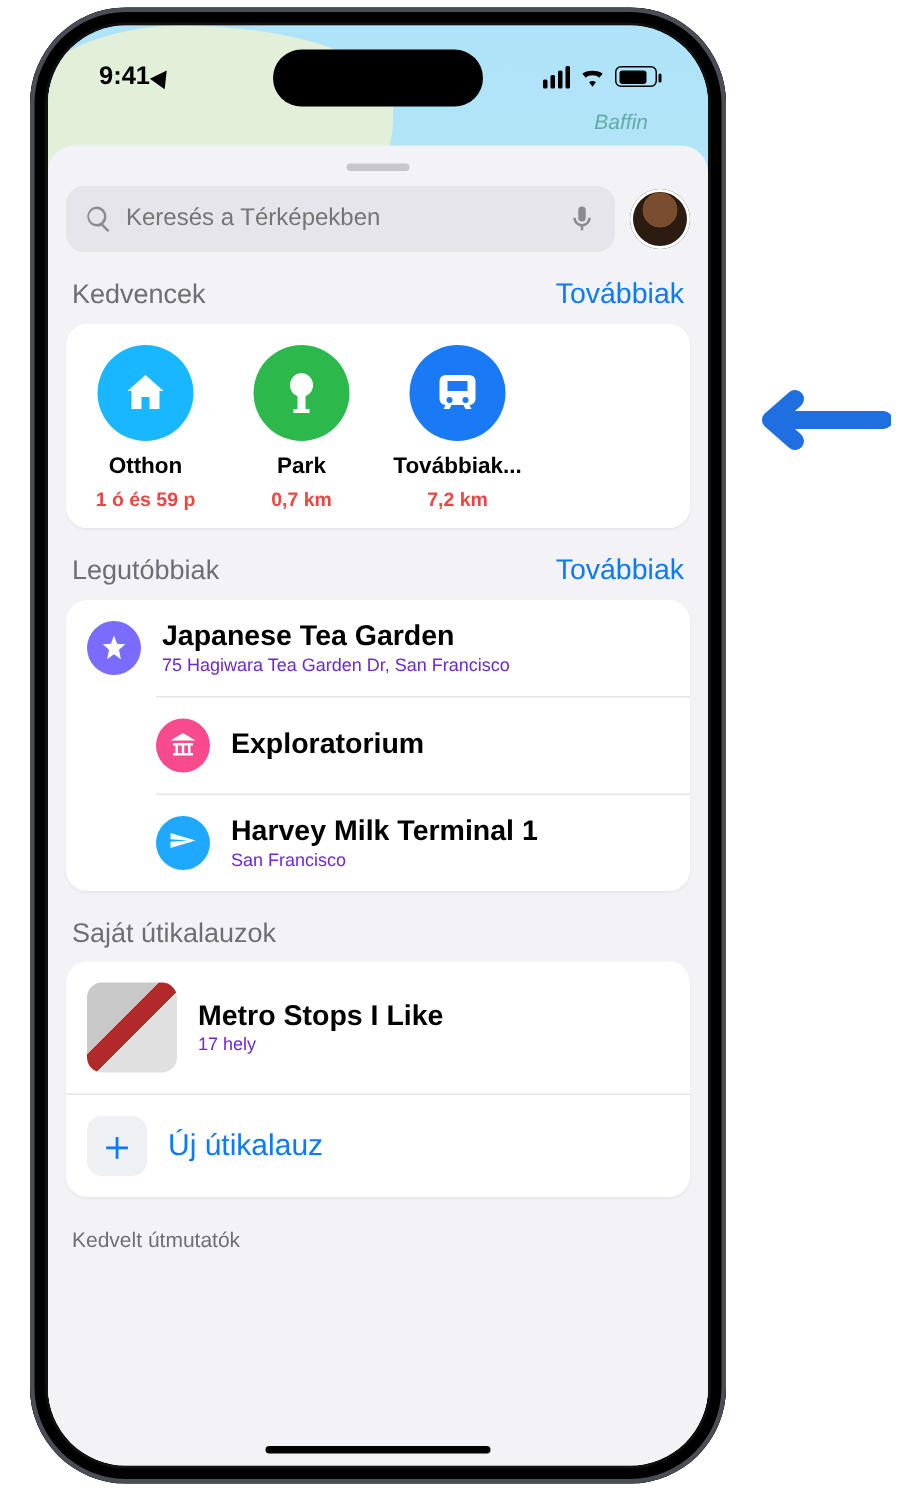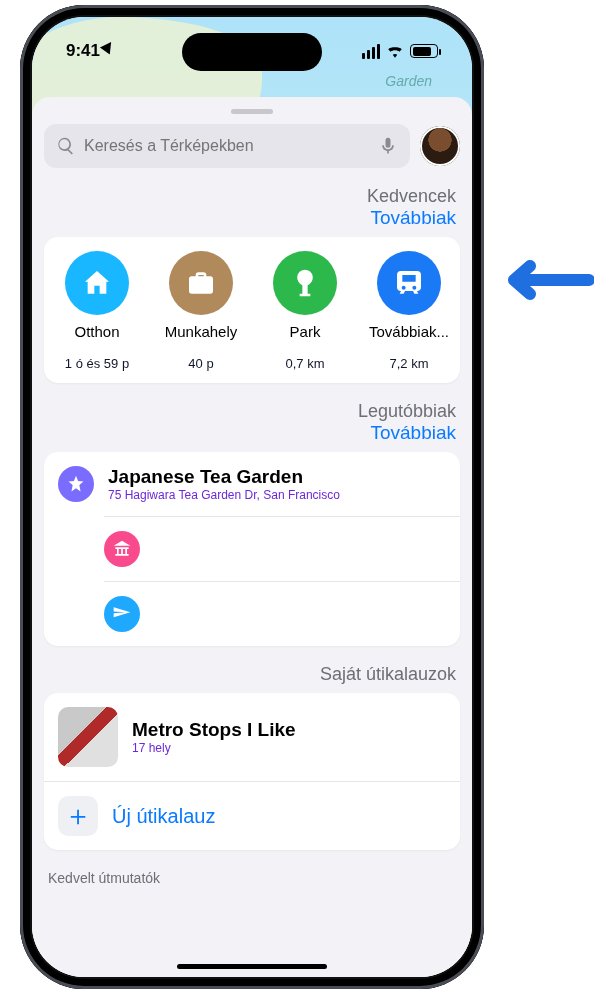--- a/index.html
+++ b/index.html
@@ -68,34 +68,34 @@
     flex:1; height:44px; background:#e5e5eb; border-radius:12px;
     display:flex; align-items:center; padding:0 12px; gap:8px; color:#808088;
   }
   .search input { border:none; background:transparent; flex:1; font-size:16px; color:#808088; outline:none;}
   .avatar { width:40px; height:40px; border-radius:50%; background:
     radial-gradient(circle at 50% 35%, #7b4d2f 0 35%, #2b1b10 36% 100%);
     box-shadow: inset 0 0 0 2px #fff;}
   .mic-ico, .mag-ico { width:20px; height:20px; fill:#8a8a92; }
 
   .section { margin-top: 18px; }
-  .sec-head { display:flex; justify-content:space-between; align-items:flex-end; padding: 0 4px 8px; flex-direction: column; }
+  .sec-head { display:flex; justify-content:space-between; align-items:flex-start; padding: 0 4px 8px; }
   .sec-title { font-size:18px; color:#6e6e76; font-weight:500;}
   .sec-link  { font-size:19px; color:#0a7aff; font-weight:500;}
 
   .card { background:#fff; border-radius:14px; box-shadow:0 1px 2px rgba(0,0,0,.05); }
 
   
-  .fav-card { padding: 14px 6px 12px 6px; overflow:hidden;}
+  .fav-card { padding: 14px 6px 12px 6px; overflow:hidden;font-weight:bold;}
   .fav-row { display:flex; gap:18px; padding-left:4px;}
   .fav { width:86px; text-align:center; flex:0 0 86px;}
   .fav .bubble { width:64px; height:64px; border-radius:50%; margin:0 auto 8px;
     display:flex; align-items:center; justify-content:center; color:#fff;}
   .fav .label { font-size:15px; color:#000; white-space:nowrap; overflow:hidden; text-overflow:ellipsis;}
-  .fav .sub   { font-size:13px; color:#0f172a; margin-top:16px; white-space:nowrap; overflow:hidden; text-overflow:ellipsis;}
+  .fav .sub   { font-size:13px; color:#ef4444; margin-top:6px; white-space:nowrap; overflow:hidden; text-overflow:ellipsis;}
   .c-home{background:#19b7ff} .c-work{background:#b08a5a} .c-park{background:#2db84c}
   .c-trans{background:#1a7af6}
   .fav svg{width:32px;height:32px;fill:#fff}
 
   
   .list-card { }
   .row { display:flex; align-items:center; gap:14px; padding:14px 14px; }
   .row + .row { border-top:1px solid #e5e5ea; margin-left:60px; padding-left:0;}
   .row + .row .row-text{} 
   .row .badge { width:36px; height:36px; border-radius:50%; flex:0 0 36px;
@@ -129,27 +129,27 @@
 
 <div class="phone">
   <div class="side-btn sb-left1"></div>
   <div class="side-btn sb-left2"></div>
   <div class="side-btn sb-left3"></div>
   <div class="side-btn sb-right"></div>
 
   <div class="screen">
     <div class="map-bg">
       <div class="map-land"></div>
-      <span style="position:absolute;right:40px;top:56px;font-size:14px;font-style:italic;color:#6aa; ">Garden</span>
+      <span style="position:absolute;right:40px;top:56px;font-size:14px;font-style:italic;color:#6aa; ">Baffin</span>
     </div>
 
     <div class="island"></div>
 
     <div class="status">
-      <div style="display:flex;gap:4px">
+      <div style="display:flex;align-items:center;gap:4px">
         <span>9:41</span>
         <span class="loc-arrow"></span>
       </div>
       <div class="right">
         <div class="sig-bars">
             <span></span>
             <span></span>
             <span></span>
             <span></span>
           </div>
@@ -188,29 +188,20 @@
             <div class="fav">
               <div class="bubble c-home">
                   <svg viewBox="0 0 24 24">
                     <path d="M12 3l9 8h-2v9h-5v-6H10v6H5v-9H3l9-8z"></path>
                   </svg>
                 </div>
               <div class="label">Otthon</div>
               <div class="sub">1 ó és 59 p</div>
             </div>
             <div class="fav">
-              <div class="bubble c-work">
-                  <svg viewBox="0 0 24 24">
-                    <path d="M10 4h4a2 2 0 012 2v1h3a2 2 0 012 2v9a2 2 0 01-2 2H5a2 2 0 01-2-2V9a2 2 0 012-2h3V6a2 2 0 012-2zm0 3h4V6h-4v1z"></path>
-                  </svg>
-                </div>
-              <div class="label">Munkahely</div>
-              <div class="sub">40 p</div>
-            </div>
-            <div class="fav">
               <div class="bubble c-park">
                   <svg viewBox="0 0 24 24">
                     <path d="M12 2a6 6 0 00-2 11.6V20H8v2h8v-2h-2v-6.4A6 6 0 0012 2z"></path>
                   </svg>
                 </div>
               <div class="label">Park</div>
               <div class="sub">0,7 km</div>
             </div>
             <div class="fav">
               <div class="bubble c-trans">
@@ -243,28 +234,33 @@
               <div class="row-sub">75 Hagiwara Tea Garden Dr, San Francisco</div>
             </div>
           </div>
           <div class="row">
             <div class="badge b-museum">
                 <svg width="20" height="20" viewBox="0 0 24 24" fill="#fff">
                   <path d="M4 10h16v2H4v-2zm0 8h16v2H4v-2zm2-6h2v6H6v-6zm5 0h2v6h-2v-6zm5 0h2v6h-2v-6zM12 2l10 6H2l10-6z"></path>
                 </svg>
               </div>
             <div class="row-text">
+              <div class="row-title">Exploratorium</div>
             </div>
           </div>
           <div class="row">
             <div class="badge b-plane">
                 <svg width="20" height="20" viewBox="0 0 24 24" fill="#fff">
                   <path d="M2 16l20-6-20-6v5l14 1-14 1v5z"></path>
                 </svg>
               </div>
+            <div class="row-text">
+              <div class="row-title">Harvey Milk Terminal 1</div>
+              <div class="row-sub">San Francisco</div>
+            </div>
           </div>
         </div>
       </div>
 
       <div class="section">
         <div class="sec-head">
           <span class="sec-title">Saját útikalauzok</span>
         </div>
         <div class="card guide-card">
           <div class="guide-row">

